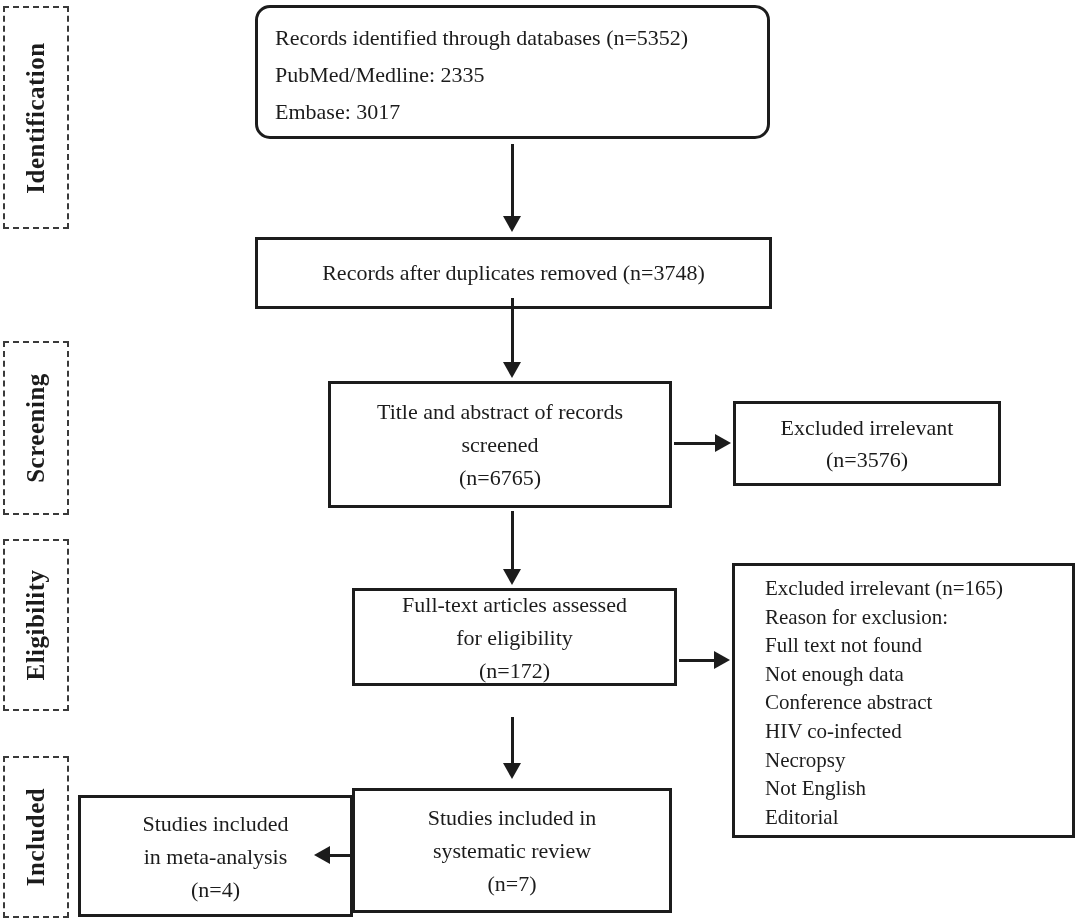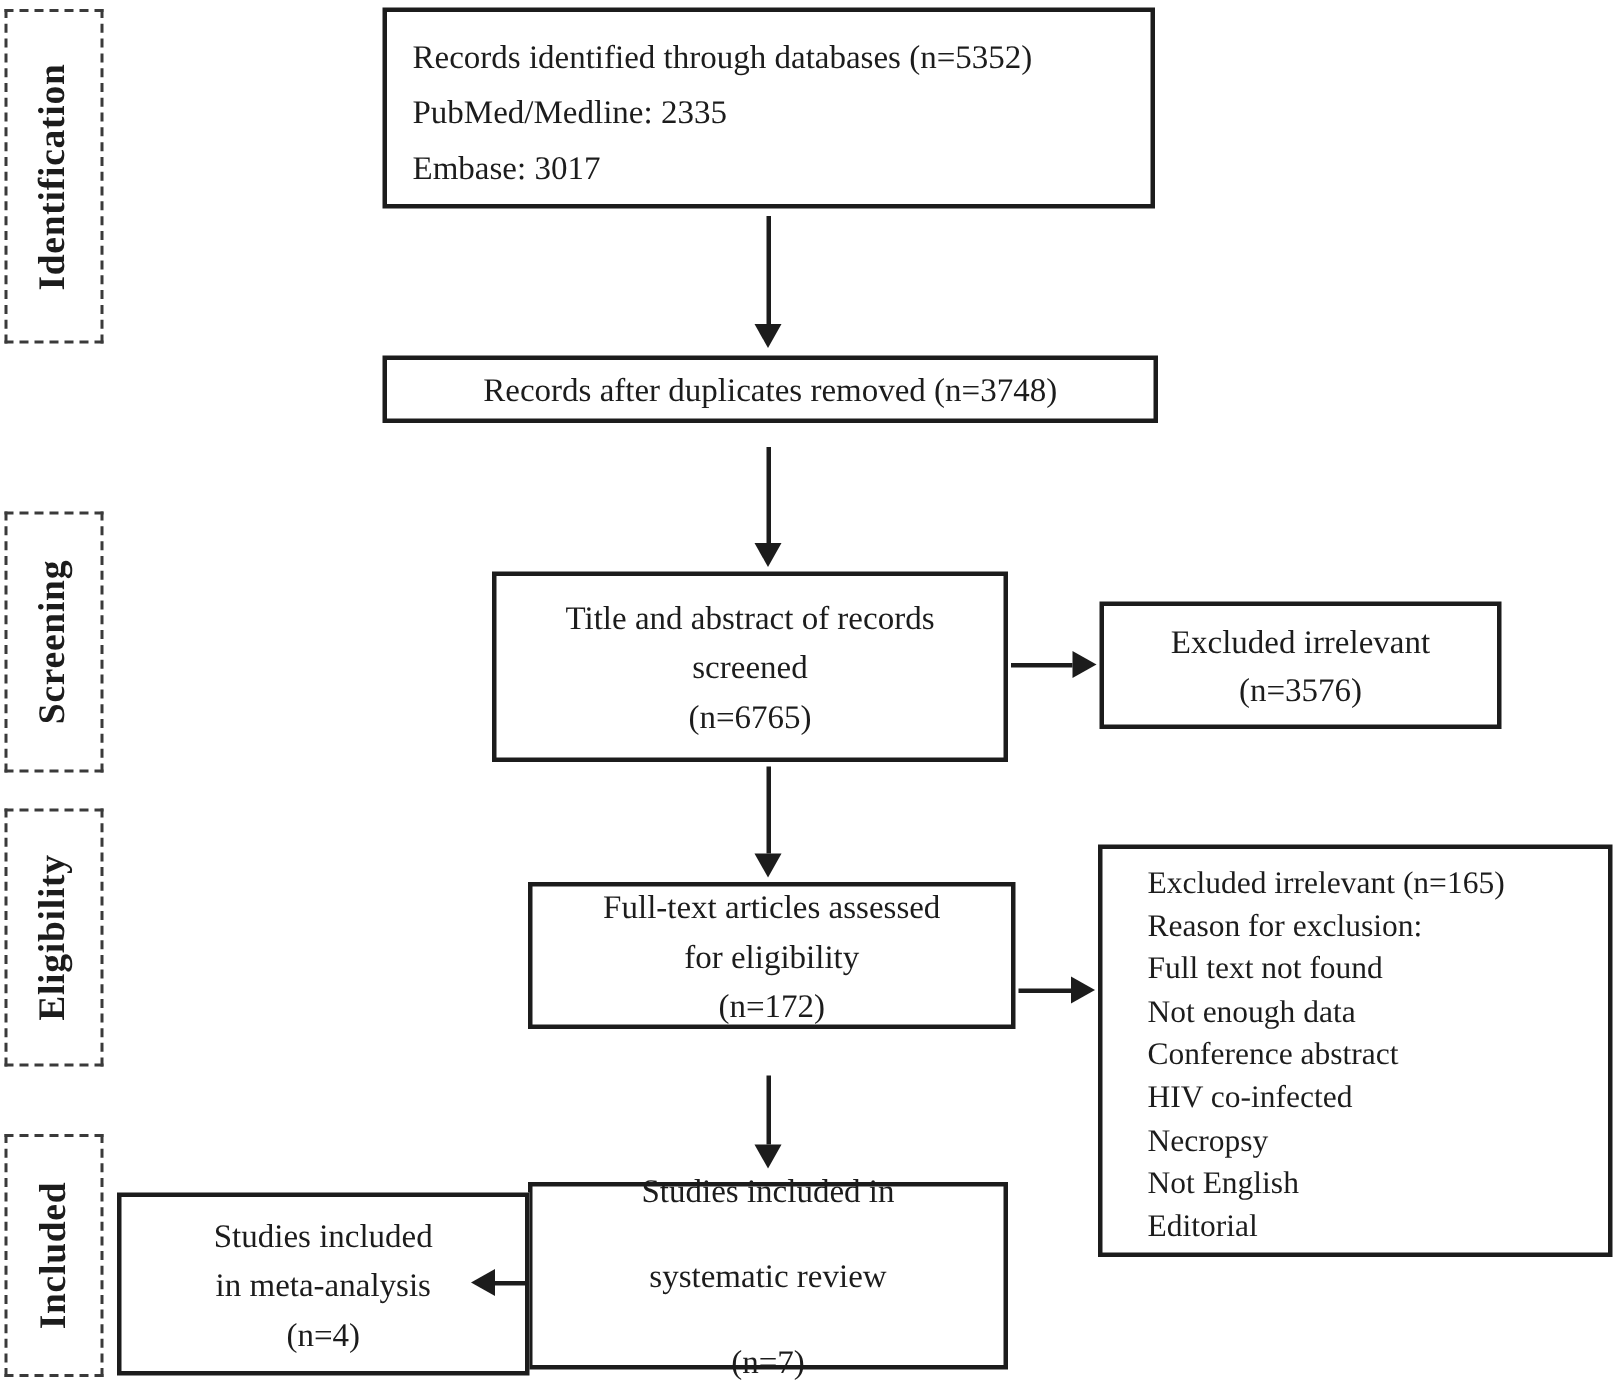--- a/index.html
+++ b/index.html
@@ -48,31 +48,31 @@
   .box.center {
     display: flex;
     flex-direction: column;
     justify-content: center;
     align-items: center;
     text-align: center;
     line-height: 33px;
   }
   #box-identified {
     left: 255px; top: 5px; width: 515px; height: 134px;
-    padding: 11px 10px 0 17px; line-height: 37px;
-  }
-  #box-duplicates { left: 255px; top: 237px; width: 517px; height: 45px; line-height: 26px; }
+    padding: 11px 10px 0 17px; line-height: 37px; border-radius: 15px;
+  }
+  #box-duplicates { left: 255px; top: 237px; width: 517px; height: 72px; line-height: 26px; }
   #box-screened   { left: 328px; top: 381px; width: 344px; height: 127px; }
   #box-excluded-screening { left: 733px; top: 401px; width: 268px; height: 85px; line-height: 32px; }
   #box-fulltext   { left: 352px; top: 588px; width: 325px; height: 98px; }
   #box-excluded-fulltext {
     left: 732px; top: 563px; width: 343px; height: 275px;
     padding: 8px 8px 0 30px; font-size: 21px; line-height: 28.6px;
   }
-  #box-systematic { left: 352px; top: 788px; width: 320px; height: 125px; gap: 24px; }
+  #box-systematic { left: 352px; top: 788px; width: 320px; height: 125px; }
   #box-meta       { left: 78px;  top: 795px; width: 275px; height: 122px; }
 
   
   .arrow-v {
     position: absolute; width: 18px;
     display: flex; flex-direction: column; align-items: center;
   }
   .shaft-v { width: 3px; flex: 1 1 auto; background: var(--ink); }
   .head-down {
     width: 0; height: 0;

